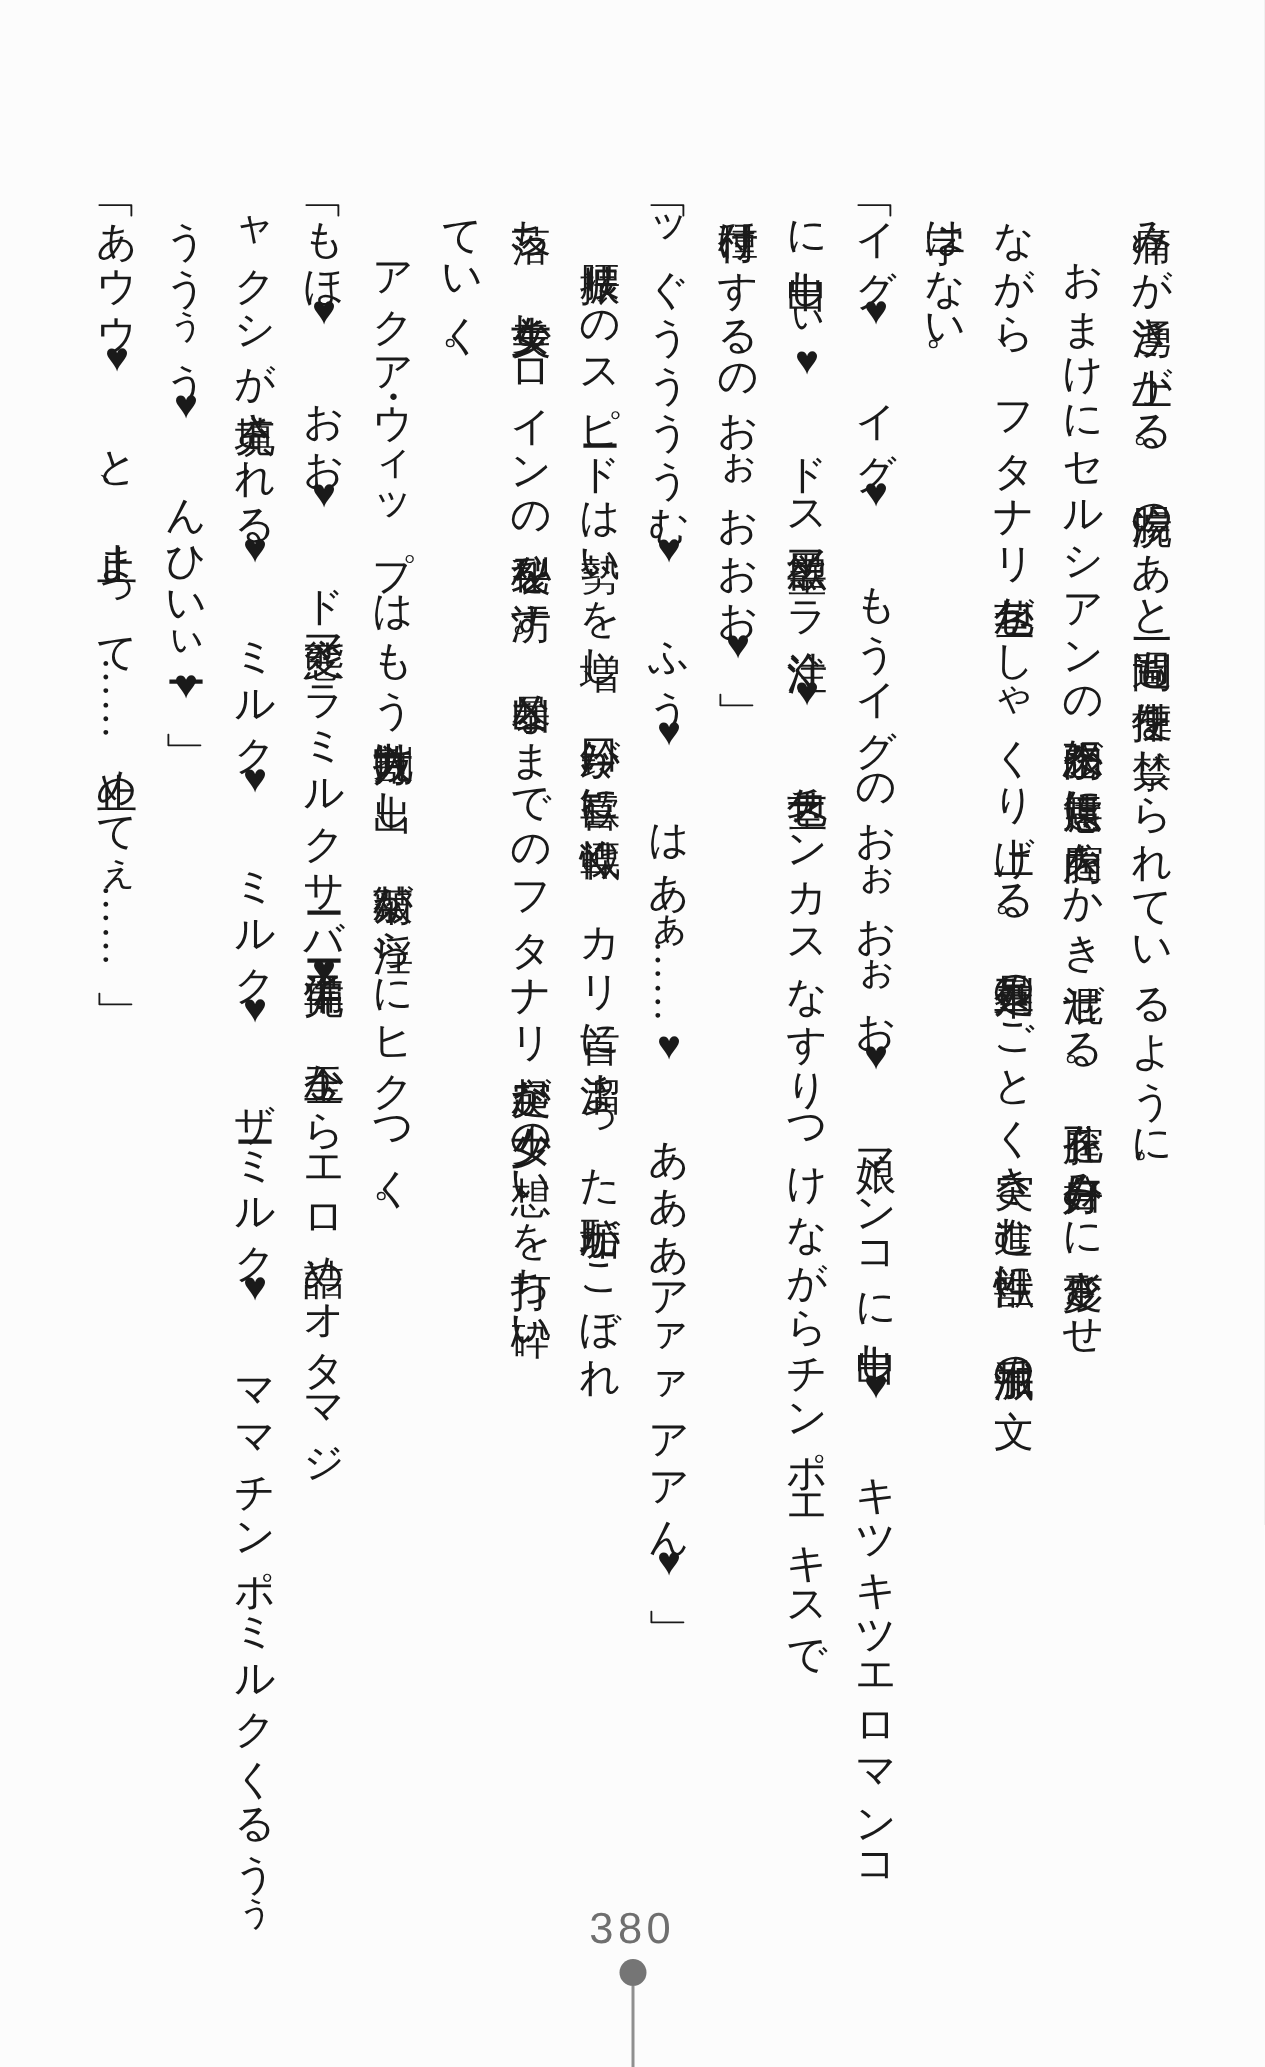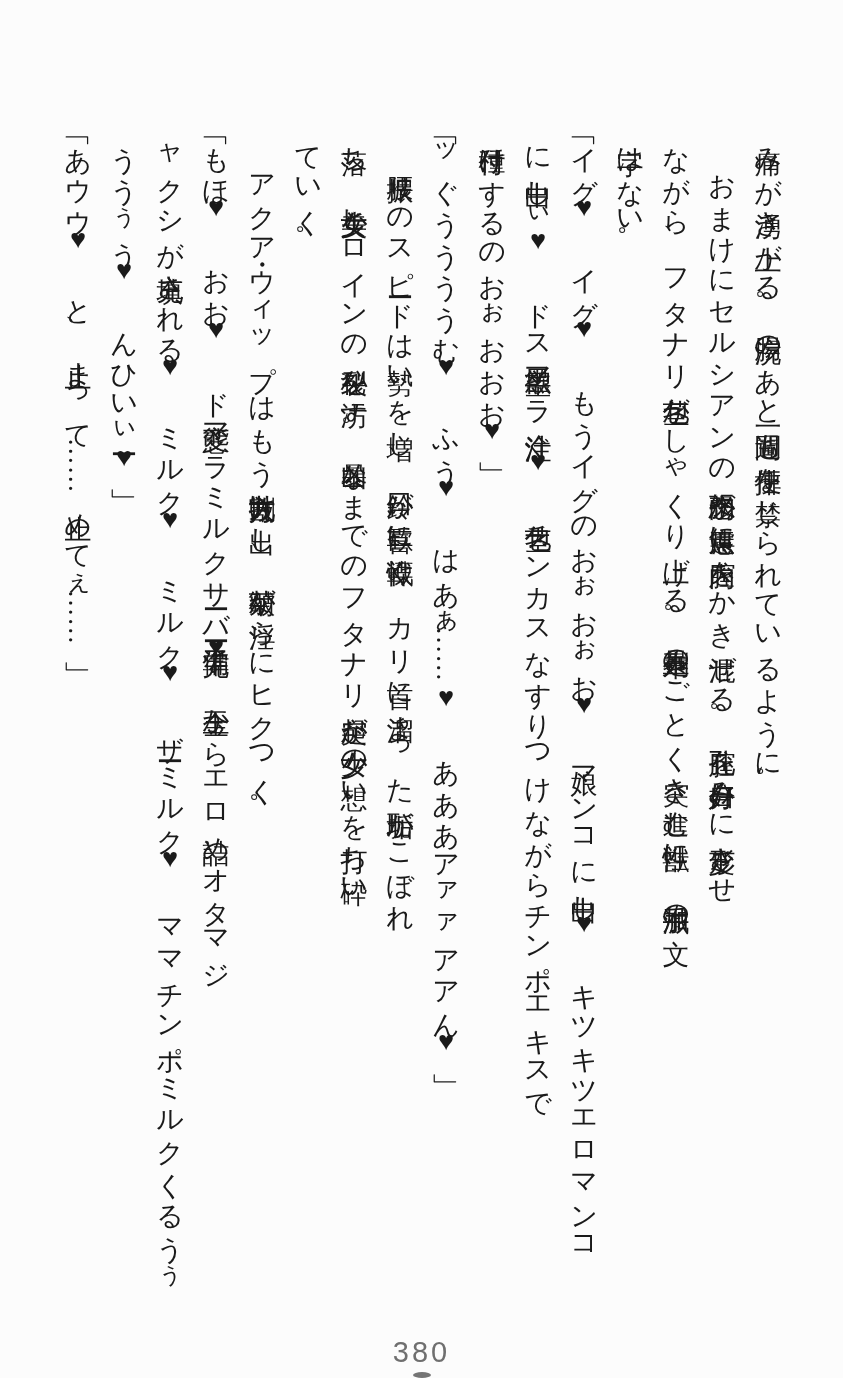--- a/index.html
+++ b/index.html
@@ -32,21 +32,21 @@
   }
   .text-line {
     display: block;
     height: 1118px;
     line-height: 46px;
     white-space: pre;
   }
   .pagenum-area {
     position: absolute;
     left: 0;
-    top: 1338px;
+    top: 1272px;
     bottom: 0;
     width: 100%;
     display: flex;
     flex-direction: column;
     align-items: center;
   }
   .pagenum {
     font-family: "Liberation Sans", "DejaVu Sans", sans-serif;
     font-size: 29px;
     line-height: 29px;

